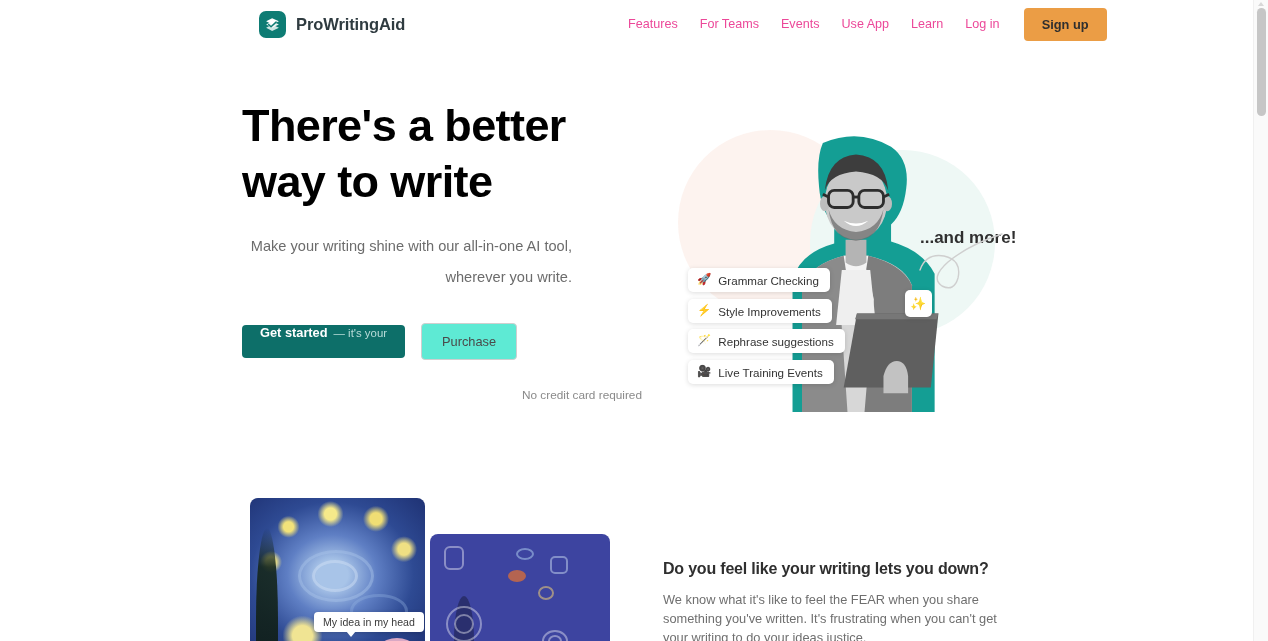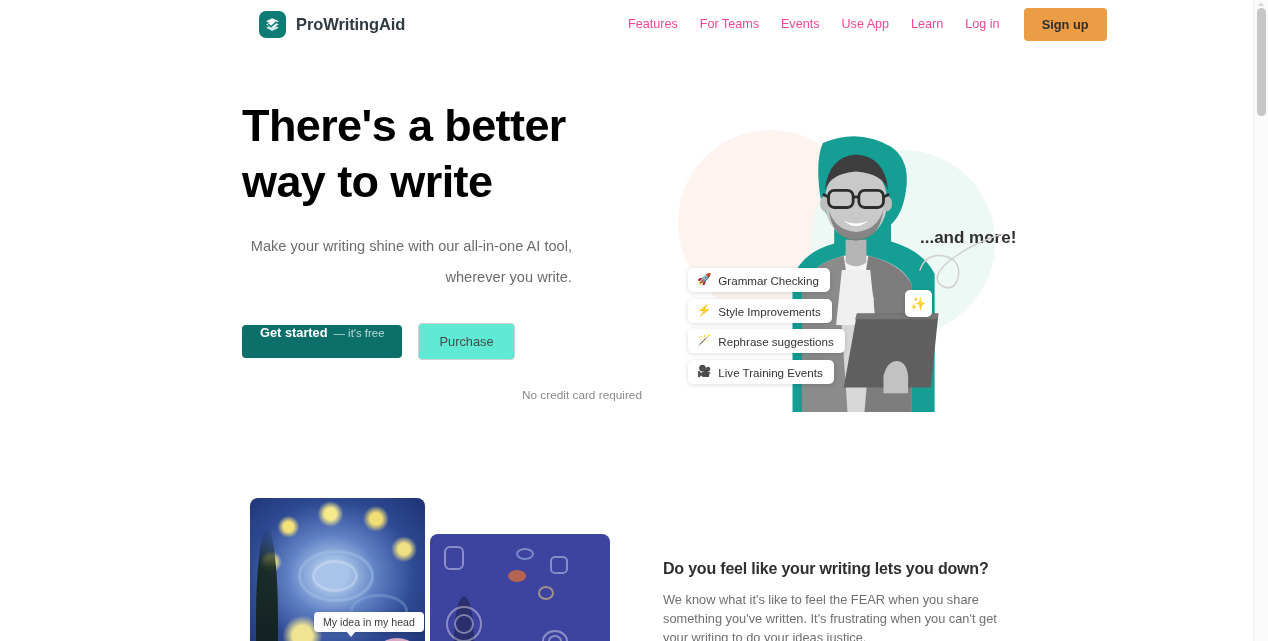--- a/index.html
+++ b/index.html
@@ -424,21 +424,21 @@
     <div class="hero-copy">
       <h1 class="hero-title">
         <span>There's a better</span><br>
         <span>way to write</span>
       </h1>
       <p class="hero-sub">Make your writing shine with our all-in-one AI tool, wherever you write.</p>
 
       <div class="hero-ctas">
         <button class="btn-primary">
           <span>Get started</span>
-          <span class="free">— it's free</span>
+          <span class="free">— it's your</span>
         </button>
         <button class="btn-secondary">Purchase</button>
       </div>
 
       <p class="hero-note">No credit card required</p>
     </div>
 
     <div class="hero-art">
       <div class="blob-peach"></div>
       <div class="blob-mint"></div>

